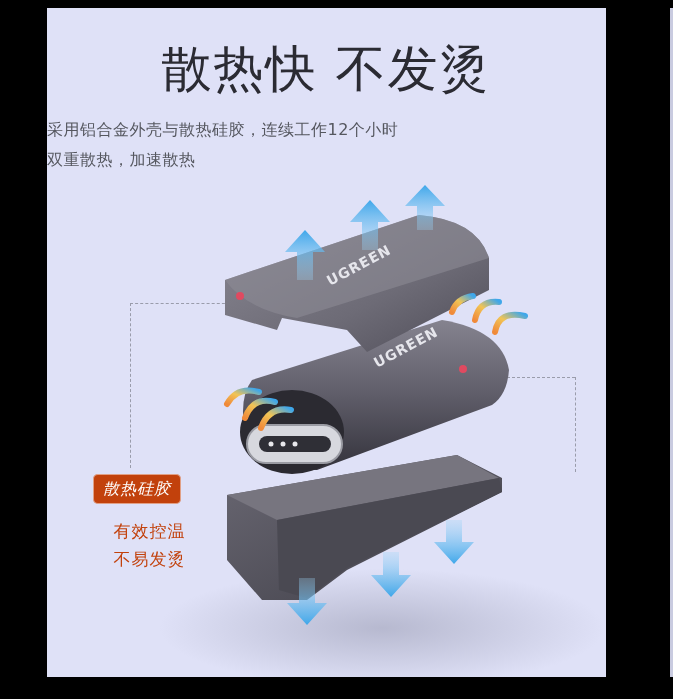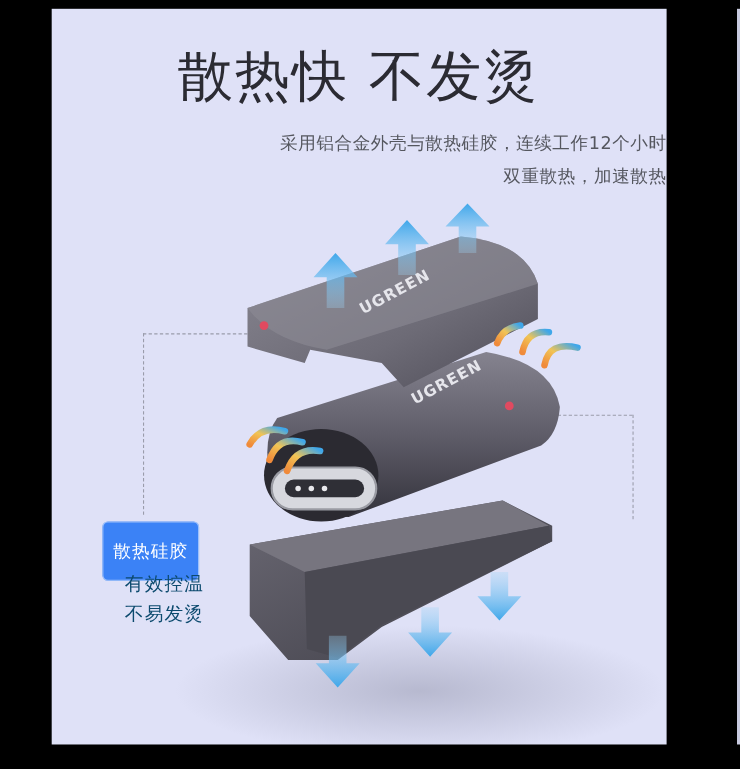--- a/index.html
+++ b/index.html
@@ -3,36 +3,36 @@
 <meta charset="utf-8">
 <style>
   html, body { margin: 0; padding: 0; background: #000; }
   body { width: 673px; height: 699px; position: relative; overflow: hidden; font-family: "DejaVu Sans", sans-serif; }
   .top-bar { position: absolute; left: 0; top: 0; width: 673px; height: 8px; background: #000; }
   .bottom-bar { position: absolute; left: 0; top: 677px; width: 673px; height: 22px; background: #000; }
   .canvas { position: absolute; left: 0; top: 8px; width: 559px; height: 669px; background: #dfe1f7; overflow: hidden; margin-left: 47px; }
   .right-edge { position: absolute; left: 670px; top: 8px; width: 3px; height: 669px; background: #c9cbe0; }
 
   .title { position: absolute; top: 28px; left: 0; width: 100%; text-align: center; font-size: 50px; color: #2b2b33; letter-spacing: 2px; font-weight: 400; }
-  .subtitle { position: absolute; left: 0; width: 100%; text-align: right; font-size: 16px; color: #55575f; letter-spacing: 0.5px; }
+  .subtitle { position: absolute; left: 0; width: 100%; text-align: left; font-size: 16px; color: #55575f; letter-spacing: 0.5px; }
   .sub1 { top: 112px; }
   .sub2 { top: 142px; }
 
   .glow { position: absolute; left: 110px; top: 560px; width: 450px; height: 120px; border-radius: 50%; background: radial-gradient(ellipse at center, rgba(150,152,175,0.55) 0%, rgba(223,225,247,0) 70%); }
 
   .leader { position: absolute; border-color: #9a9cab; border-style: dashed; border-width: 0; }
   .leader-left-h { left: 83px; top: 295px; width: 100px; border-top-width: 1px; }
   .leader-left-v { left: 83px; top: 295px; height: 165px; border-left-width: 1px; }
   .leader-right-h { left: 455px; top: 369px; width: 73px; border-top-width: 1px; }
   .leader-right-v { left: 528px; top: 369px; height: 95px; border-left-width: 1px; }
 
-  .badge { position: absolute; height: 30px; line-height: 30px; padding: 12px 10px; background: #3b82f6; color: #fff; border-radius: 5px; font-size: 16px; letter-spacing: 1px; box-shadow: 0 0 0 1px rgba(255,255,255,0.5) inset; }
+  .badge { position: absolute; height: 30px; line-height: 30px; padding: 0 10px; background: #c2410c; color: #fff; border-radius: 5px; font-size: 16px; letter-spacing: 1px; box-shadow: 0 0 0 1px rgba(255,255,255,0.5) inset; font-style: italic; }
   .badge-left { left: 46px; top: 466px; }
   .badge-right { left: 485px; top: 466px; }
-  .desc { position: absolute; font-size: 17px; color: #0c4a6e; text-align: center; line-height: 28px; letter-spacing: 1px; }
+  .desc { position: absolute; font-size: 17px; color: #c2410c; text-align: center; line-height: 28px; letter-spacing: 1px; }
   .desc-left { left: 30px; top: 509px; width: 145px; }
   .desc-right { left: 460px; top: 509px; width: 190px; }
 
   .footnote { position: absolute; left: 0; width: 100%; top: 632px; text-align: center; font-size: 11px; color: #7b7d88; }
 
   svg.device { position: absolute; left: 0; top: 0; }
 </style>
 </head>
 <body>
 

